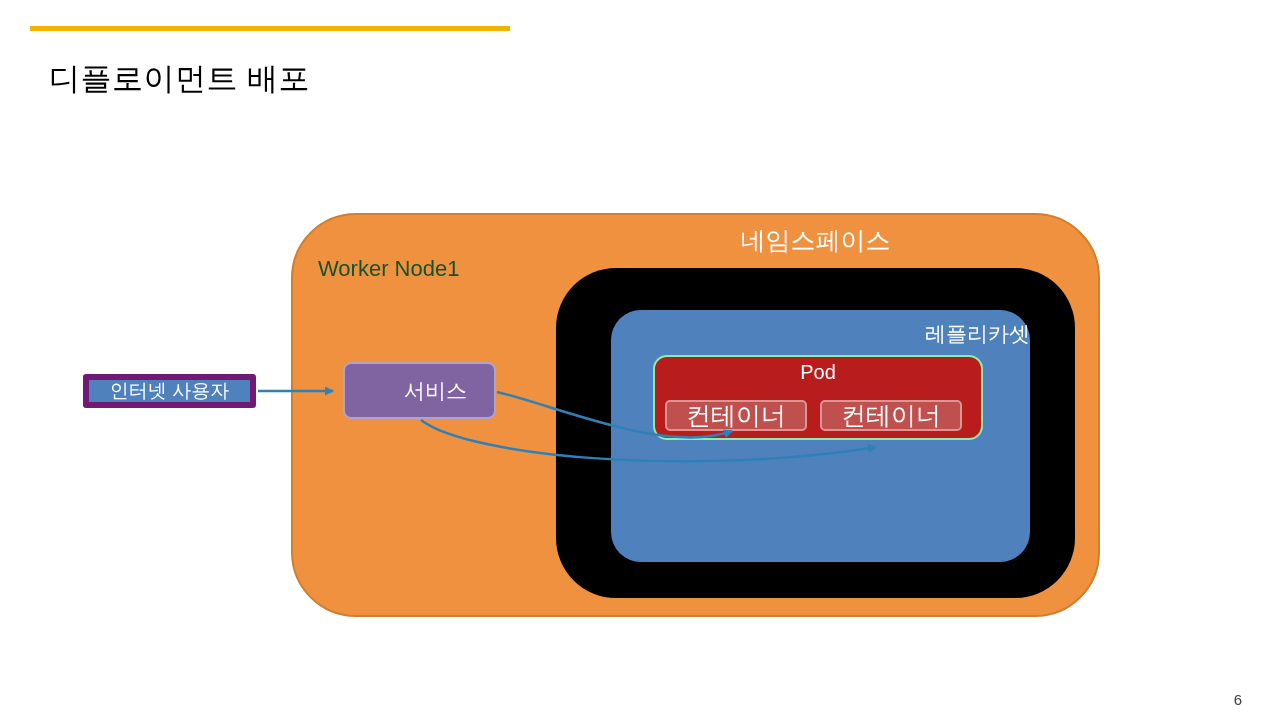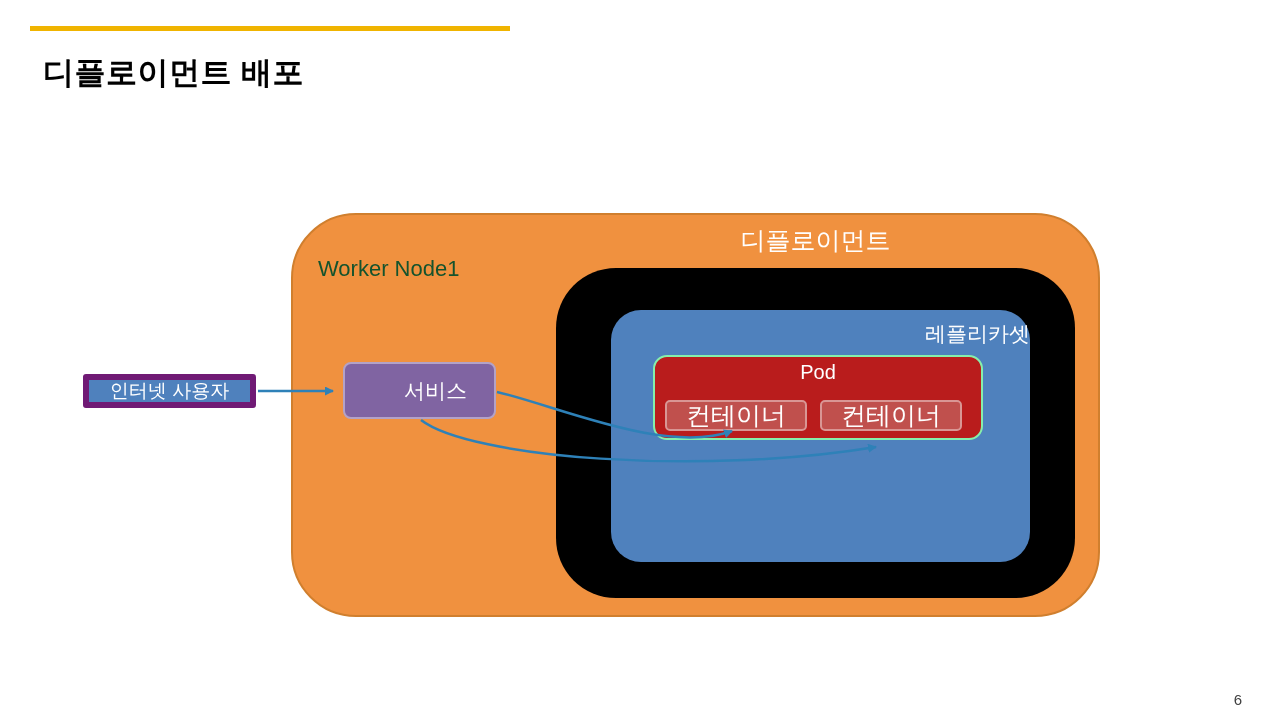--- a/index.html
+++ b/index.html
@@ -11,22 +11,22 @@
     font-family: "Liberation Sans", "DejaVu Sans", sans-serif;
     position: relative;
     overflow: hidden;
   }
   .accent-line {
     position: absolute; left: 30px; top: 26px;
     width: 480px; height: 5px;
     background: #F0B400;
   }
   .slide-title {
-    position: absolute; left: 33px; top: 42px; margin: 10px;
-    font-size: 31px; font-weight: bold; color: #000;
+    position: absolute; left: 33px; top: 42px; margin: 16px;
+    font-size: 31px; font-weight: normal; color: #000;
     letter-spacing: 0.5px;
   }
   
   .namespace-box {
     position: absolute; left: 291px; top: 213px;
     width: 809px; height: 404px;
     background: #F0913F;
     border: 2px solid #D07F2E;
     border-radius: 65px;
     box-sizing: border-box;
@@ -125,21 +125,21 @@
     font-size: 15px; color: #404040;
   }
 </style>
 </head>
 <body>
 
 <div class="accent-line"></div>
 <h1 class="slide-title">디플로이먼트 배포</h1>
 
 <div class="namespace-box">
-  <div class="namespace-label">디플로이먼트</div>
+  <div class="namespace-label">네임스페이스</div>
   <div class="worker-node-label">Worker Node1</div>
 
   <div class="deployment-box">
 
     <div class="replicaset-box">
       <div class="replicaset-label">레플리카셋</div>
 
       <div class="pod-box">
         <div class="pod-label">Pod</div>
         <div class="container-box container-1">컨테이너</div>

